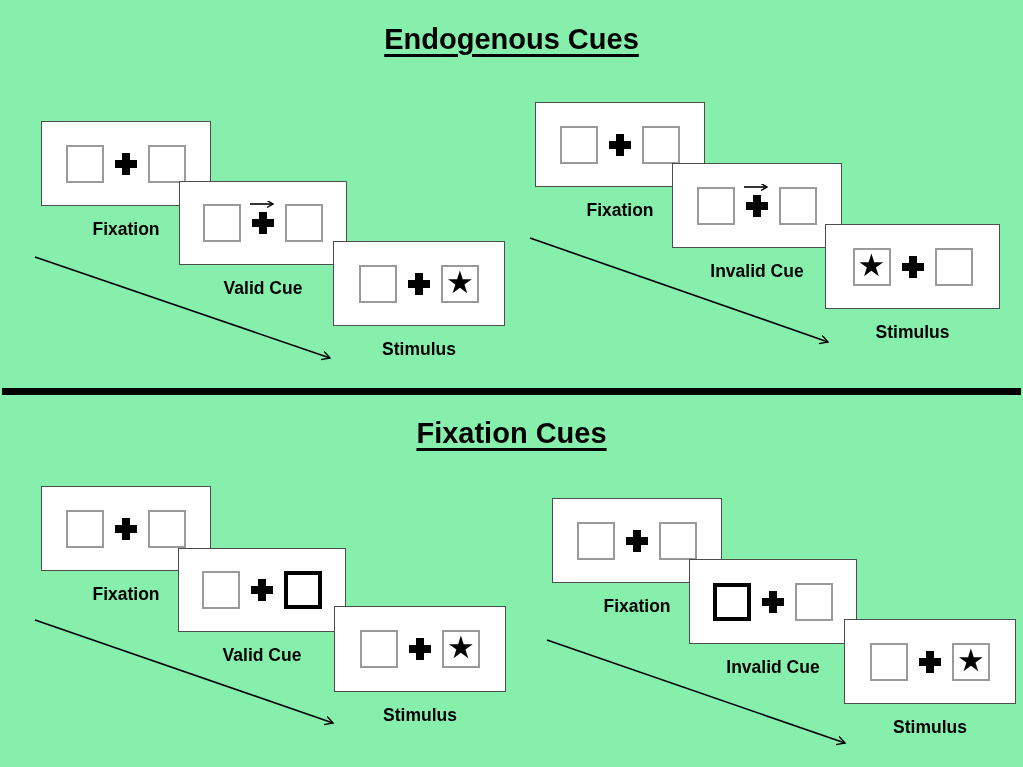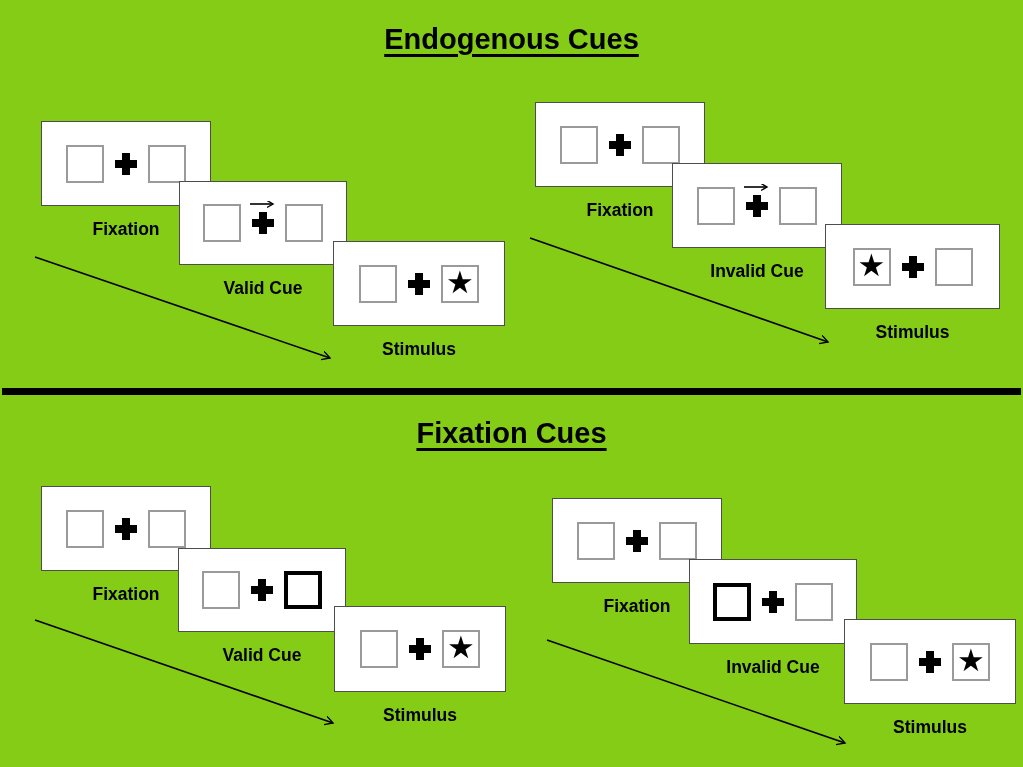--- a/index.html
+++ b/index.html
@@ -1,17 +1,17 @@
 <!DOCTYPE html>
 <html><head>
 <meta charset="utf-8">
 <style>
   html,body { margin:0; padding:0; background:#fff; }
   .canvas {
-    position:relative; width:1023px; height:767px; background:#84cc16;
+    position:relative; width:1023px; height:767px; background:#86efac;
     font-family:"Liberation Sans", sans-serif; overflow:hidden;
   }
   .title {
     position:absolute; left:0; width:100%; text-align:center;
     font-weight:bold; font-size:29px; color:#000;
   }
   .title span {
     text-decoration:underline; text-decoration-thickness:2.5px; text-underline-offset:5px;
   }
   .divider { position:absolute; left:2px; right:2px; height:7px; background:#000; }

